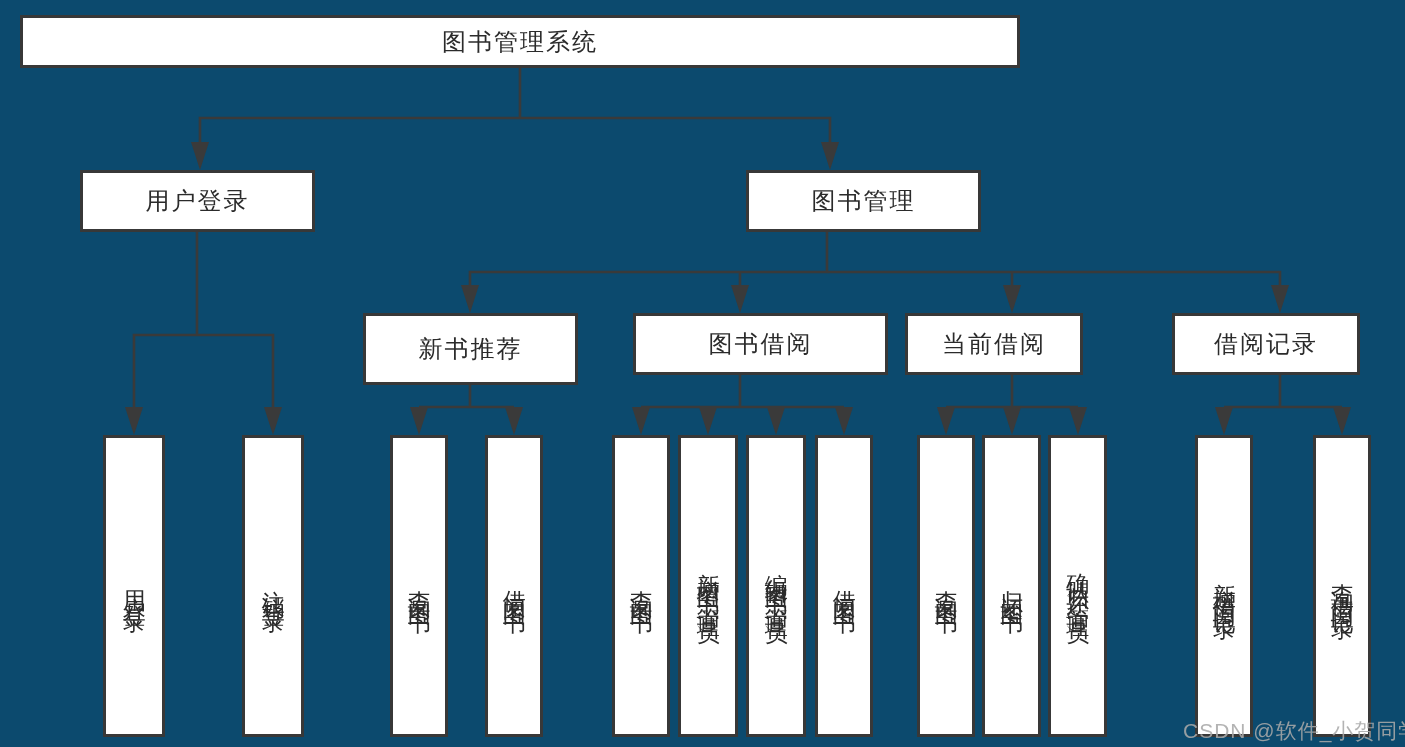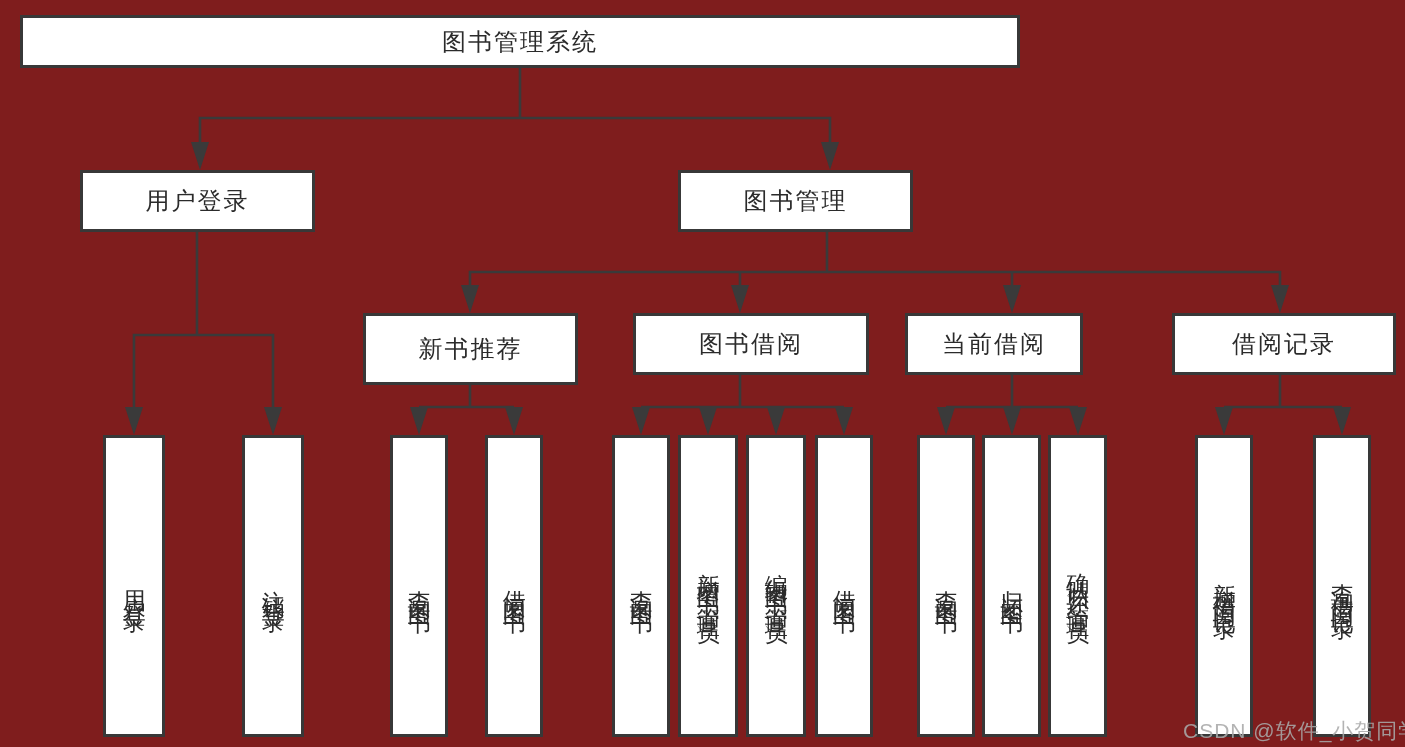--- a/index.html
+++ b/index.html
@@ -1,20 +1,20 @@
 <!DOCTYPE html>
 <html><head>
 <meta charset="utf-8">
 <style>
   html, body { margin: 0; padding: 0; background: #ffffff; }
   #canvas {
     position: relative;
     width: 1405px;
     height: 747px;
-    background: #7f1d1d;
+    background: #0c4a6e;
     font-family: "Liberation Sans", "DejaVu Sans", sans-serif;
     color: #2b2b2b;
     overflow: hidden;
   }
   #connectors {
     position: absolute;
     left: 0; top: 0;
     width: 1405px; height: 747px;
     z-index: 1;
   }
@@ -119,34 +119,34 @@
     </g>
   </svg>
 
   <div class="hbox" style="left:20px; top:15px; width:1000px; height:53px;">
     <span>图书管理系统</span>
   </div>
 
   <div class="hbox" style="left:80px; top:170px; width:235px; height:62px;">
     <span>用户登录</span>
   </div>
-  <div class="hbox" style="left:678px; top:170px; width:235px; height:62px;">
+  <div class="hbox" style="left:746px; top:170px; width:235px; height:62px;">
     <span>图书管理</span>
   </div>
 
   <div class="hbox" style="left:363px; top:313px; width:215px; height:72px;">
     <span>新书推荐</span>
   </div>
-  <div class="hbox" style="left:633px; top:313px; width:236px; height:62px;">
+  <div class="hbox" style="left:633px; top:313px; width:255px; height:62px;">
     <span>图书借阅</span>
   </div>
   <div class="hbox" style="left:905px; top:313px; width:178px; height:62px;">
     <span>当前借阅</span>
   </div>
-  <div class="hbox" style="left:1172px; top:313px; width:224px; height:62px;">
+  <div class="hbox" style="left:1172px; top:313px; width:188px; height:62px;">
     <span>借阅记录</span>
   </div>
 
   <div class="vbox" style="left:103px; width:62px;">
     <span class="vtext">用户登录</span>
   </div>
   <div class="vbox" style="left:242px; width:62px;">
     <span class="vtext">注销登录</span>
   </div>
 

